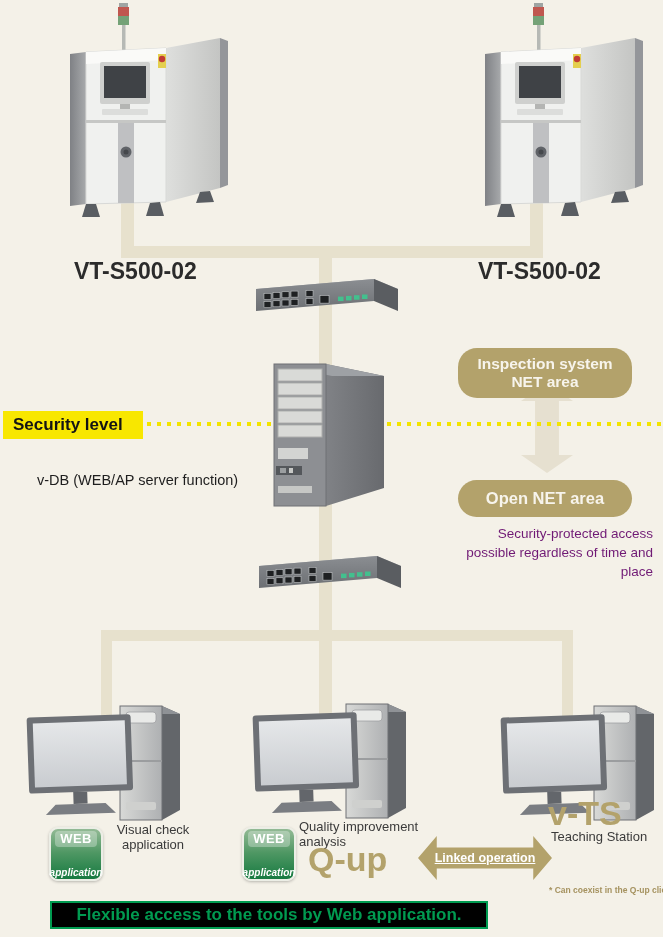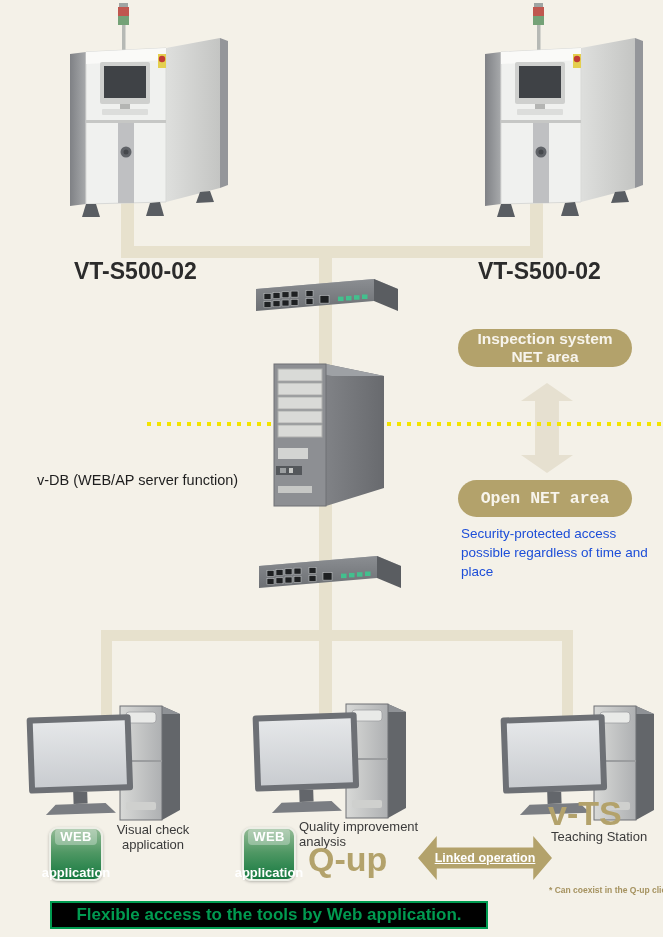--- a/index.html
+++ b/index.html
@@ -25,22 +25,22 @@
     line-height:28px; padding-left:10px; box-sizing:border-box;
   }
 
   
   .pill {
     position:absolute; left:458px; width:174px; z-index:4;
     background:#b3a26b; color:#f7f4ec; font-weight:bold;
     border-radius:19px; display:flex; align-items:center; justify-content:center;
     text-align:center; line-height:1.18;
   }
-  .pill.inspection { top:329px; height:38px; font-size:15.5px; padding:0 14px; box-sizing:border-box; }
-  .pill.open { top:480px; height:37px; font-size:16.5px;font-family:Liberation Mono, monospace; }
+  .pill.inspection { top:348px; height:50px; font-size:15.5px; padding:0 14px; box-sizing:border-box; }
+  .pill.open { top:480px; height:37px; font-size:16.5px; }
 
   
   .v-arrow {
     position:absolute; left:521px; top:383px; width:52px; height:90px; z-index:1;
     background:#e6e0d0;
     clip-path:polygon(50% 0%,100% 20%,73% 20%,73% 80%,100% 80%,50% 100%,0% 80%,27% 80%,27% 20%,0% 20%);
   }
 
   
   .h-arrow {
@@ -51,36 +51,36 @@
   }
 
   .vt-label {
     position:absolute; z-index:4; color:#2b2b2b; font-size:23px; font-weight:bold; white-space:nowrap;
   }
   .vdb-label {
     position:absolute; left:37px; top:472px; z-index:4; color:#1e1e1e; font-size:14.5px; white-space:nowrap;
   }
   .open-note {
     position:absolute; left:461px; top:524px; width:192px; z-index:4;
-    color:#1d4ed8; font-size:13.5px; line-height:1.42;
+    color:#701a75; font-size:13.5px; line-height:1.42;text-align:right;
   }
 
   
   .web-badge {
     position:absolute; width:50px; height:50px; z-index:4;
     border-radius:9px; border:2px solid #eceee6;
     background:linear-gradient(180deg,#93ba95 0%,#4e9763 48%,#177a41 100%);
     box-shadow:0 1px 3px rgba(0,0,0,.25);
     display:flex; flex-direction:column; align-items:center; justify-content:center;
   }
   .web-badge .web {
     background:rgba(255,255,255,.3); border-radius:4px; padding:0 5px;
     color:#ffffff; font-weight:bold; font-size:13px; line-height:16px; letter-spacing:.4px;
   }
-  .web-badge .app { color:#ffffff; font-size:13px; font-weight:bold; margin-top:20px; }
+  .web-badge .app { color:#ffffff; font-size:10px; font-weight:bold; margin-top:20px;font-style:italic; }
 
   .app-title { position:absolute; z-index:4; color:#3b3b3b; font-size:13px; line-height:1.14; font-weight:normal; }
   .app-name  { position:absolute; z-index:4; color:#b3a26b; font-size:34px; font-weight:bold; white-space:nowrap; }
   .app-note  { position:absolute; left:549px; top:885px; z-index:4; color:#a5925f; font-size:8.5px; font-weight:bold; white-space:nowrap; }
 
   
   .footer-box {
     position:absolute; left:50px; top:901px; width:438px; height:28px; z-index:4;
     background:#000000; border:2px solid #009a50; box-sizing:border-box;
     color:#009a50; font-size:17px; font-weight:bold;
@@ -257,20 +257,21 @@
       </g>
       <g fill="#43c08e">
         <rect x="86" y="24.6" width="5.5" height="4.5"></rect>
           <rect x="94" y="23.9" width="5.5" height="4.5"></rect>
         <rect x="102" y="23.2" width="5.5" height="4.5"></rect>
           <rect x="110" y="22.5" width="5.5" height="4.5"></rect>
       </g>
     </svg>
   </div>
 
+  <div class="sec-label">Security level</div>
   <div class="vdb-label">v-DB (WEB/AP server function)</div>
   <div class="pill inspection">Inspection system NET area</div>
   <div class="pill open">Open NET area</div>
   <div class="open-note">Security-protected access possible regardless of time and place</div>
 
   <div class="equip" style="left:24px; top:698px;">
     <svg width="165" height="138" viewBox="0 0 165 138">
       <defs>
         <linearGradient id="wstf" x1="0" y1="0" x2="1" y2="0">
           <stop offset="0" stop-color="#d8d9d7"></stop>

